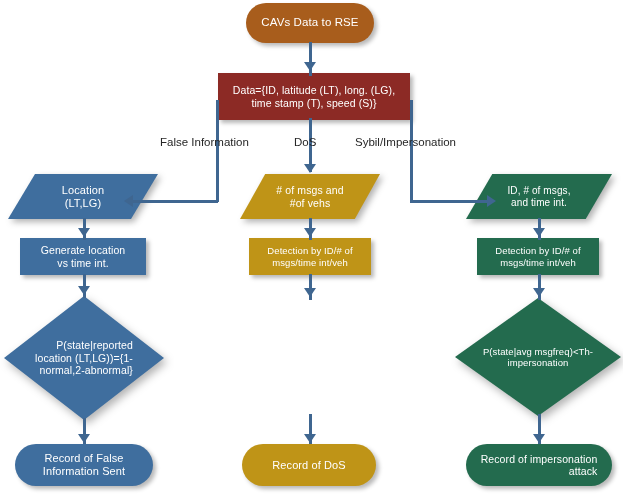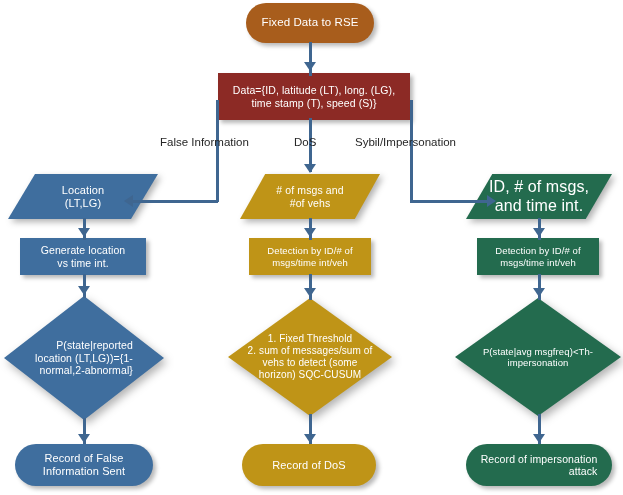--- a/index.html
+++ b/index.html
@@ -144,21 +144,21 @@
   <div class="arrow arrow-down" style="left:304px; top:434px;"></div>
 
   <div class="conn v" style="left:538px; top:218px; height:22px;"></div>
   <div class="arrow arrow-down" style="left:533px; top:228px;"></div>
   <div class="conn v" style="left:538px; top:274px; height:26px;"></div>
   <div class="arrow arrow-down" style="left:533px; top:288px;"></div>
   <div class="conn v" style="left:538px; top:414px; height:30px;"></div>
   <div class="arrow arrow-down" style="left:533px; top:434px;"></div>
 
   <div class="node terminator c-brown" style="left:246px; top:3px; width:128px; height:40px; font-size:11.5px;">
-    <span class="lbl">Fixed Data to RSE</span>
+    <span class="lbl">CAVs Data to RSE</span>
   </div>
 
   <div class="node rect c-maroon" style="left:218px; top:73px; width:192px; height:47px; font-size:10.5px;">
     <span class="lbl">Data={ID, latitude (LT), long. (LG),
 time stamp (T), speed (S)}</span>
   </div>
 
   <div class="edge-label" style="left:160px; top:136px;">False Information</div>
   <div class="edge-label" style="left:294px; top:136px;">DoS</div>
   <div class="edge-label" style="left:355px; top:136px;">Sybil/Impersonation</div>
@@ -190,33 +190,26 @@
     <div class="shape c-gold"></div>
     <span class="lbl"># of msgs and
 #of vehs</span>
   </div>
 
   <div class="node rect c-gold" style="left:249px; top:238px; width:122px; height:37px; font-size:9.5px;">
     <span class="lbl">Detection by ID/# of
 msgs/time int/veh</span>
   </div>
 
-  <div class="node diamond" style="left:228px; top:298px; width:164px; height:118px; font-size:10px;">
-    <div class="shape c-gold"></div>
-    <span class="lbl" style="max-width:134px;">1. Fixed Threshold
-2. sum of messages/sum of
-vehs to detect (some
-horizon) SQC-CUSUM</span>
-  </div>
 
   <div class="node terminator c-gold" style="left:242px; top:444px; width:134px; height:42px; font-size:11px;align-items:center;">
     <span class="lbl">Record of DoS</span>
   </div>
 
-  <div class="node para" style="left:466px; top:174px; width:146px; height:45px; font-size:16px;">
+  <div class="node para" style="left:466px; top:174px; width:146px; height:45px; font-size:10px;">
     <div class="shape c-green"></div>
     <span class="lbl">ID, # of msgs,
 and time int.</span>
   </div>
 
   <div class="node rect c-green" style="left:477px; top:238px; width:122px; height:37px; font-size:9.5px;">
     <span class="lbl">Detection by ID/# of
 msgs/time int/veh</span>
   </div>
 

